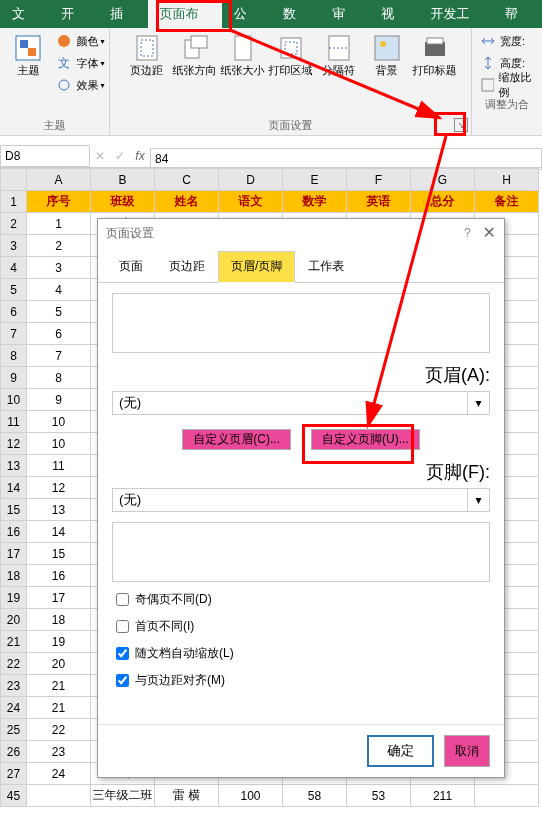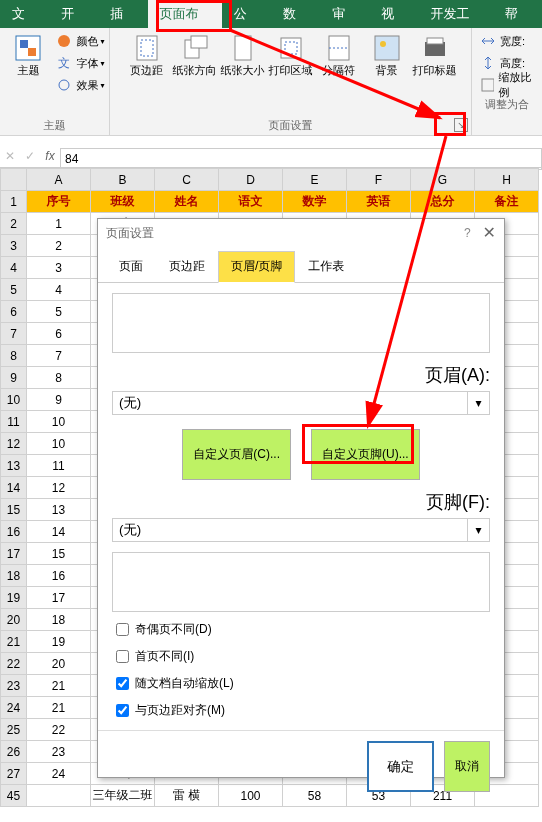--- a/index.html
+++ b/index.html
@@ -113,21 +113,21 @@
   .dlg-tabs { display:flex; padding: 4px 8px 0; border-bottom:1px solid #ccc;}
   .dlg-tab { padding: 6px 12px; border:1px solid transparent; cursor:pointer; font-size:12px;}
   .dlg-tab.active { border:1px solid #ccc; border-bottom:1px solid #fff; background:#fde047; margin-bottom:-1px;}
   .dlg-body { flex:1; padding: 10px 14px; border-bottom:1px solid #ddd;}
   .preview-box { border:1px solid #ccc; height:60px; background:#fff;}
   .label { margin-top:10px; font-size:18px;text-align:right;}
   .combo { display:flex; margin-top:4px;}
   .combo input { flex:1; border:1px solid #ccc; height:24px; padding:0 6px;}
   .combo .dd { width:22px; border:1px solid #ccc; border-left:none; display:flex;align-items:center;justify-content:center; cursor:pointer;}
   .btn-row { display:flex; gap:20px; justify-content:center; margin-top:14px;}
-  .winbtn { background:#bef264; border:1px solid #adadad; padding:16px 10px; cursor:pointer; font-size:12px;}
+  .winbtn { background:#ec4899; border:1px solid #adadad; padding:1px 10px; cursor:pointer; font-size:12px;}
   .chk-row { display:flex; align-items:center; margin-top:8px; font-size:12px;}
   .chk-row input{ margin-right:6px;}
   .dlg-footer{ display:flex; justify-content:flex-end; gap:10px; padding:10px 14px;}
   .primary{ background:#fff; border:2px solid #2e75b6; padding:5px 18px; cursor:pointer;}
   
   svg.arrows{ position:absolute; left:0; top:0; pointer-events:none; z-index:60;}
 </style>
 </head>
 <body>
 
@@ -259,20 +259,21 @@
           <span>缩放比例</span>
         </div>
     </div>
     <div class="rg-label">调整为合</div>
   </div>
 </div>
 
 <div style="height:8px;"></div>
 
 <div class="fbar">
+  <div class="namebox">D8</div>
   <div style="width:40px;display:flex;justify-content:space-around;color:#bbb;">
     <span>✕</span>
     <span>✓</span>
   </div>
   <div class="fx">fx</div>
   <div class="fcell">84</div>
 </div>
 
 <div class="sheet">
   <table class="grid" id="grid">

